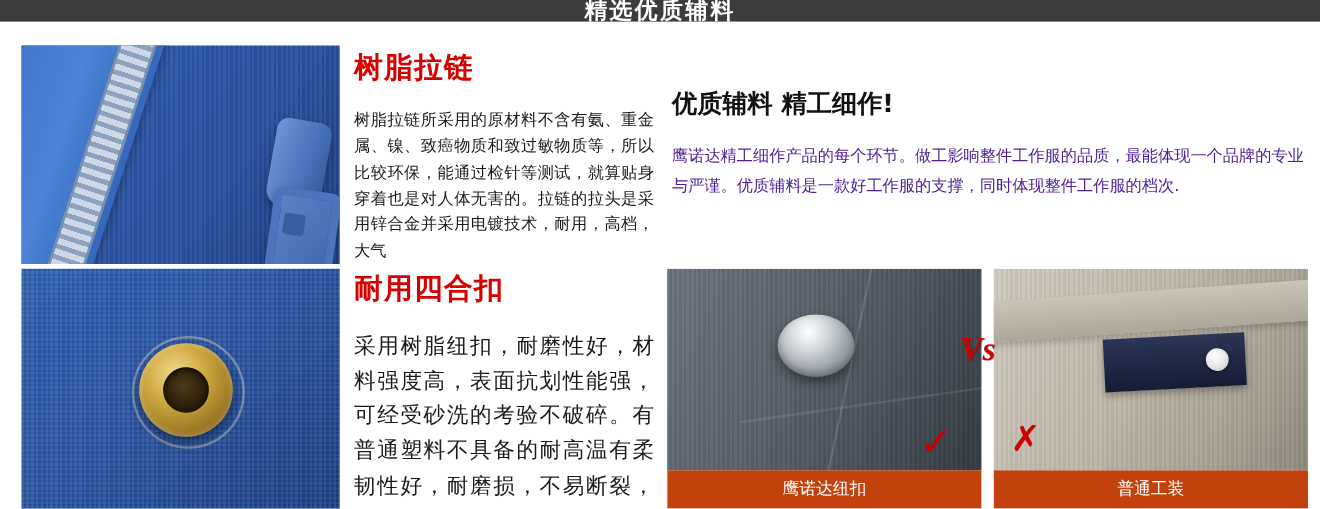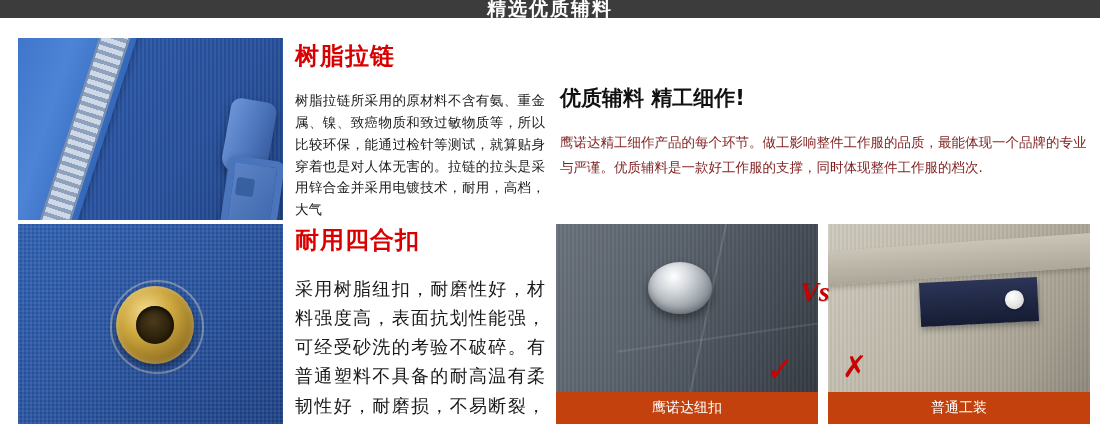--- a/index.html
+++ b/index.html
@@ -148,24 +148,24 @@
     position: absolute;
     left: 560px;
     top: 34px;
     width: 530px;
   }
   .right-title {
     color: #111111;
     font-size: 21px;
     font-weight: bold;
     font-family: "DejaVu Sans", "Liberation Sans", sans-serif;
-    margin: 16px 0 18px 0;
+    margin: 4px 0 18px 0;
   }
   .right-body {
-    color: #7f1d1d;
+    color: #4c1d95;
     font-size: 13.5px;
     line-height: 1.85;
     font-family: "DejaVu Sans", "Liberation Sans", sans-serif;
   }
 
   
   .row2 {
     position: absolute;
     left: 0;
     top: 224px;

